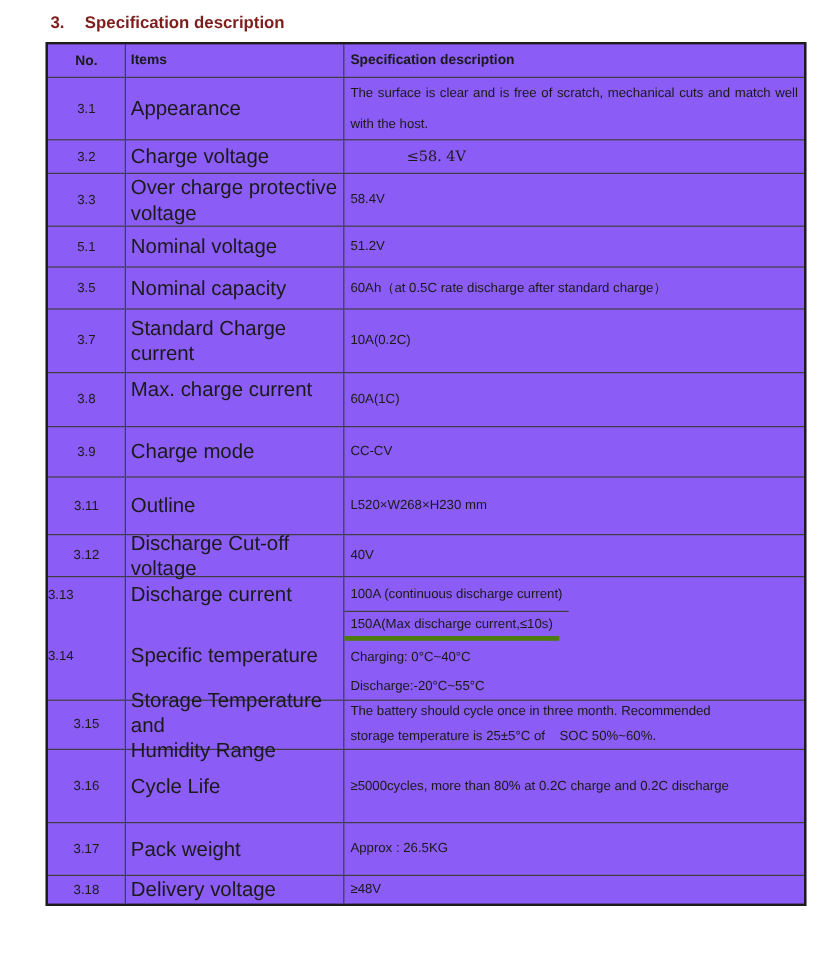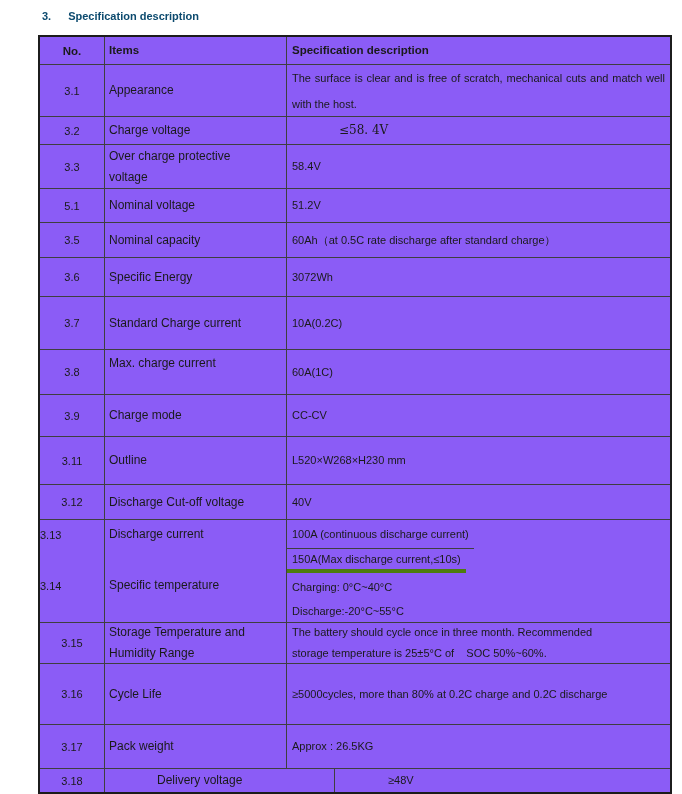--- a/index.html
+++ b/index.html
@@ -1,38 +1,38 @@
 <!DOCTYPE html>
 <html><head>
 <meta charset="utf-8">
 <style>
   html,body{margin:0;padding:0;background:#ffffff;}
   .page{
     position:relative;width:682px;height:794px;background:#ffffff;
     font-family:"Liberation Sans",sans-serif;color:#1a1a1a;overflow:hidden;
   }
-  .doc-title{position:absolute;left:42px;top:10px;font-size:11px;font-weight:bold;color:#0c4a6e;}
+  .doc-title{position:absolute;left:42px;top:10px;font-size:14px;font-weight:bold;color:#7f1d1d;}
   .doc-title .t-text{margin-left:17px;}
 
   .spec-table{
     position:absolute;left:38px;top:35px;width:634px;
     border:2px solid #1c1c1c;box-sizing:border-box;background:#8b5cf6;
   }
   .row{display:flex;box-sizing:border-box;border-bottom:1px solid #3f3f3f;}
-  .row:last-child{border-bottom:none;gap:48px;}
+  .row:last-child{border-bottom:none;}
 
   .c-no{
     width:65px;flex:none;box-sizing:border-box;border-right:1px solid #3f3f3f;
     display:flex;align-items:center;justify-content:center;
     font-size:11px;
   }
   .c-item{
     width:182px;flex:none;box-sizing:border-box;border-right:1px solid #3f3f3f;
     display:flex;align-items:center;padding:2px 4px;
-    font-size:12px;line-height:21px;white-space:pre-wrap;
+    font-size:17px;line-height:21px;white-space:pre-wrap;
   }
   .c-spec{
     flex:1;box-sizing:border-box;display:flex;align-items:center;
     padding:2px 5px;font-size:11px;line-height:21px;white-space:pre-wrap;
   }
   .hdr{font-weight:bold;font-size:11.5px;}
 
   
   .rh-hdr{height:28px}
   .rh-31{height:52px}
@@ -117,25 +117,20 @@
       <div class="c-item">Nominal voltage</div>
       <div class="c-spec">51.2V</div>
     </div>
 
     <div class="row rh-35">
       <div class="c-no">3.5</div>
       <div class="c-item">Nominal capacity</div>
       <div class="c-spec">60Ah（at 0.5C rate discharge after standard charge）</div>
     </div>
 
-    <div class="row rh-36">
-      <div class="c-no">3.6</div>
-      <div class="c-item">Specific Energy</div>
-      <div class="c-spec">3072Wh</div>
-    </div>
 
     <div class="row rh-37">
       <div class="c-no">3.7</div>
       <div class="c-item">Standard Charge current</div>
       <div class="c-spec">10A(0.2C)</div>
     </div>
 
     <div class="row rh-38">
       <div class="c-no">3.8</div>
       <div class="c-item v-top">Max. charge current</div>

